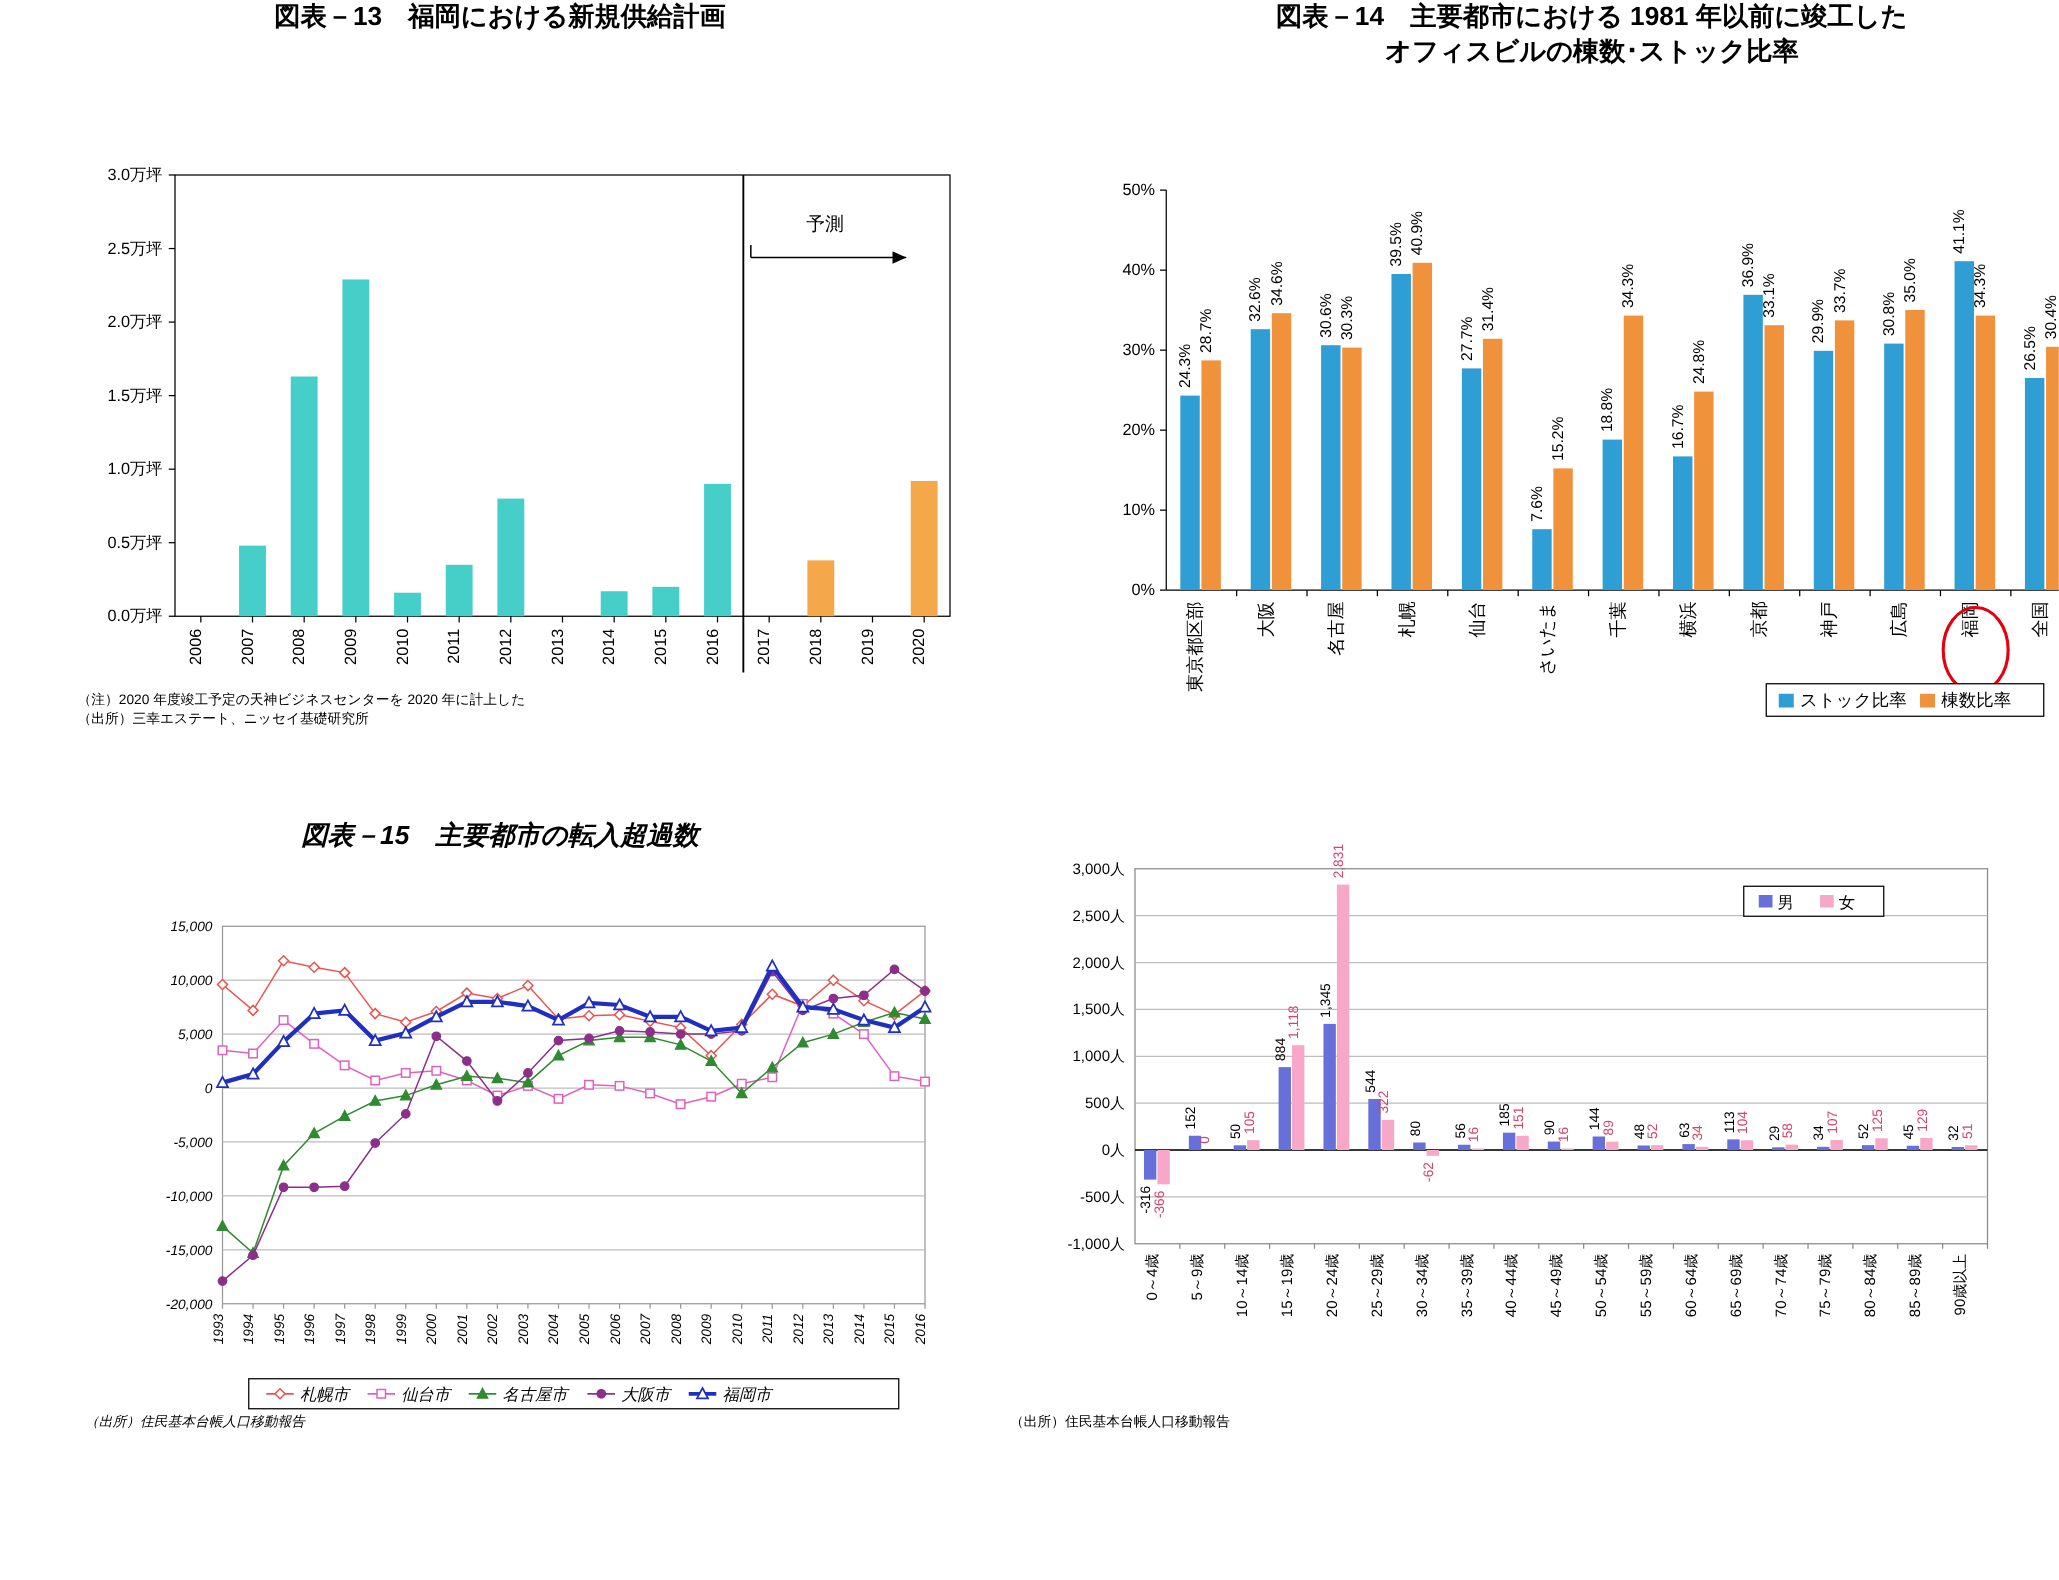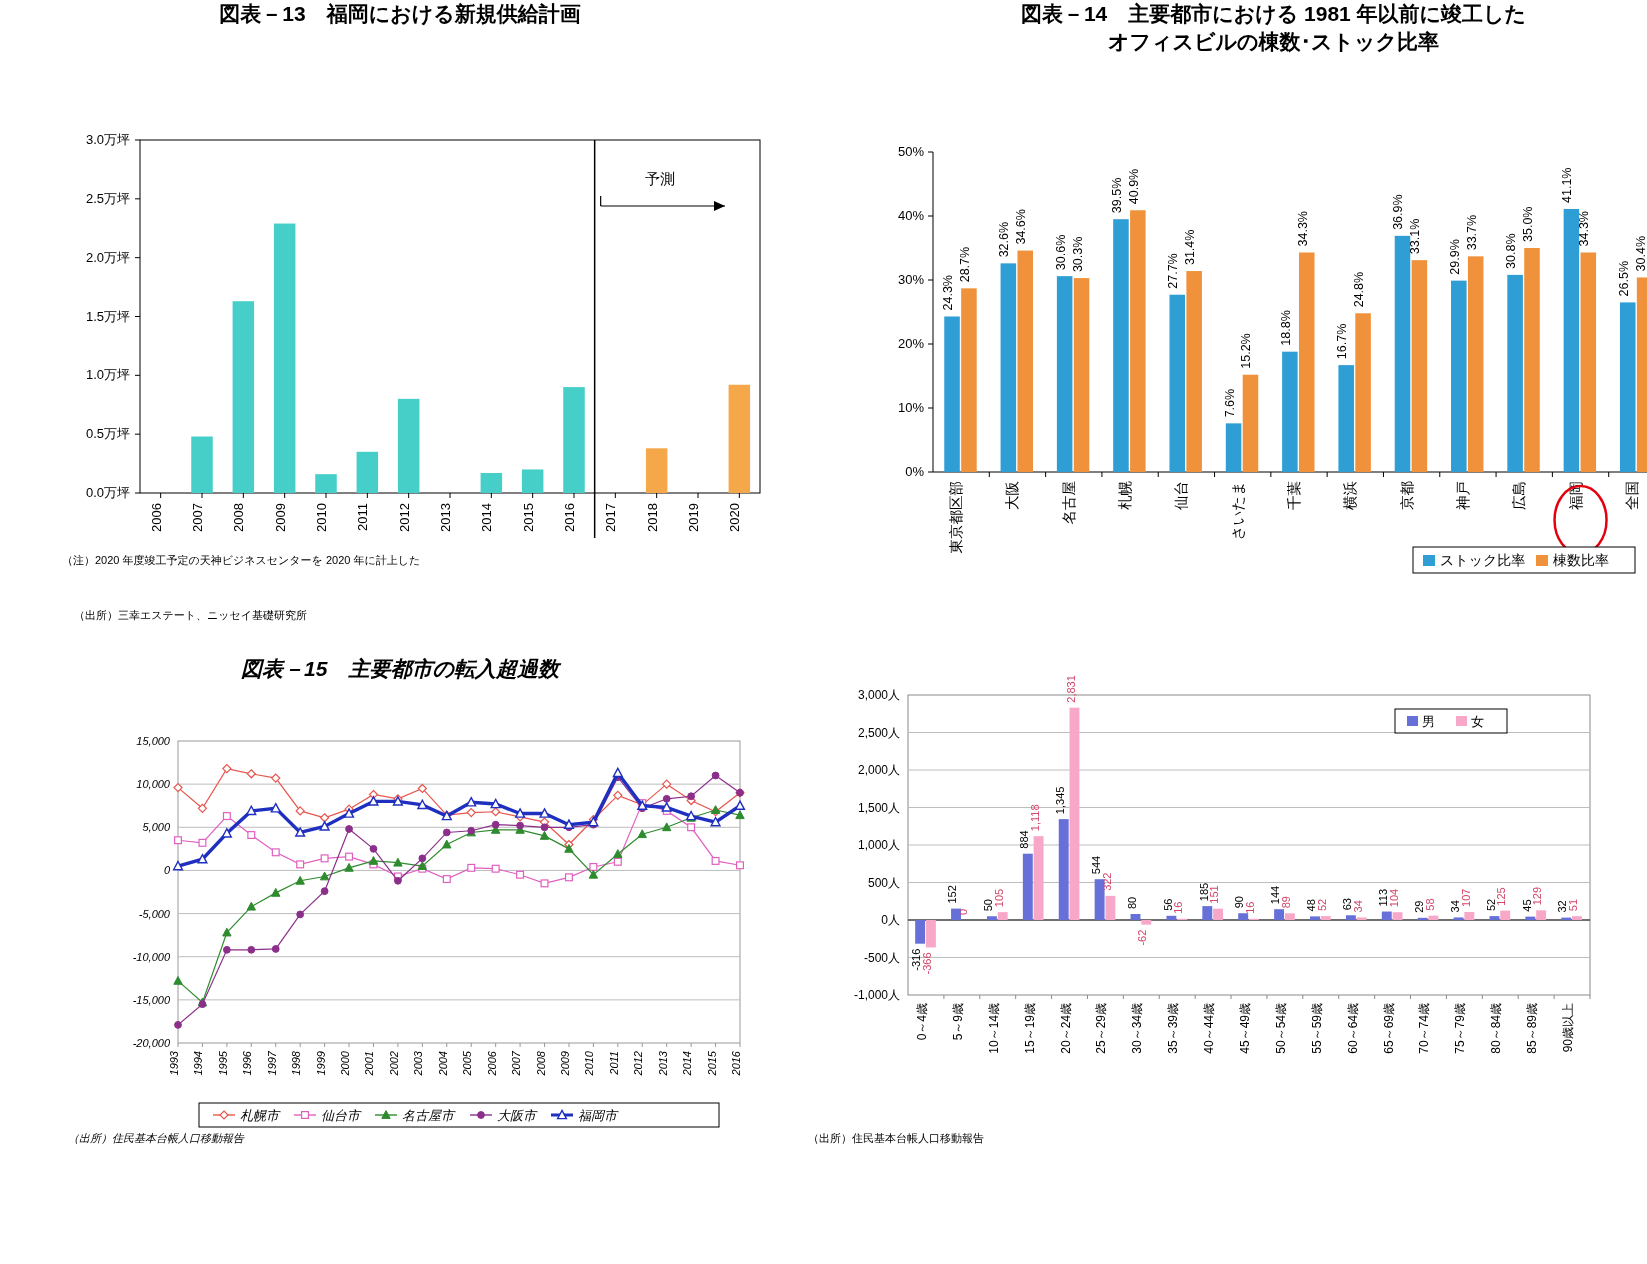--- a/index.html
+++ b/index.html
@@ -76,21 +76,21 @@
           <line x1="739.3333333333334" y1="465" x2="739.3333333333334" y2="470" stroke="#000" stroke-width="1"></line>
           <text x="739.3333333333334" y="475" font-family="&quot;Liberation Sans&quot;, sans-serif" font-size="13" text-anchor="end" transform="rotate(-90,739.3333333333334,475)">2020</text>
           <line x1="594.6666666666667" y1="112" x2="594.6666666666667" y2="510" stroke="#000" stroke-width="1.5"></line>
           <line x1="600.6666666666667" y1="178" x2="725" y2="178" stroke="#000" stroke-width="1.2"></line>
           <line x1="600.6666666666667" y1="178" x2="600.6666666666667" y2="168" stroke="#000" stroke-width="1.2"></line>
           <path d="M 725 178 L 714 173 L 714 183 Z" fill="#000"></path>
           <text x="660" y="156" font-family="&quot;Liberation Sans&quot;, sans-serif" font-size="15" text-anchor="middle">予測</text>
         </svg>
       </div>
     <div class="src" style="position:absolute;left:62px;top:552px;">（注）2020 年度竣工予定の天神ビジネスセンターを 2020 年に計上した</div>
-    <div class="src" style="position:absolute;left:62px;top:607px;margin-left:12px;">（出所）三幸エステート、ニッセイ基礎研究所</div>
+    <div class="src" style="position:absolute;left:62px;top:567px;">（出所）三幸エステート、ニッセイ基礎研究所</div>
   </div>
 
   <div class="panel" style="left:833px;top:0px;width:857px;margin-left:12px;">
     <div class="title" style="width:857px;">
       <div>図表－14　主要都市における 1981 年以前に竣工した</div>
       <div>オフィスビルの棟数･ストック比率</div>
     </div>
     <div id="fig14-chart">
         <svg width="857" height="545" viewBox="0 0 857 545">
           <line x1="88" y1="95" x2="88" y2="415" stroke="#000"></line>

